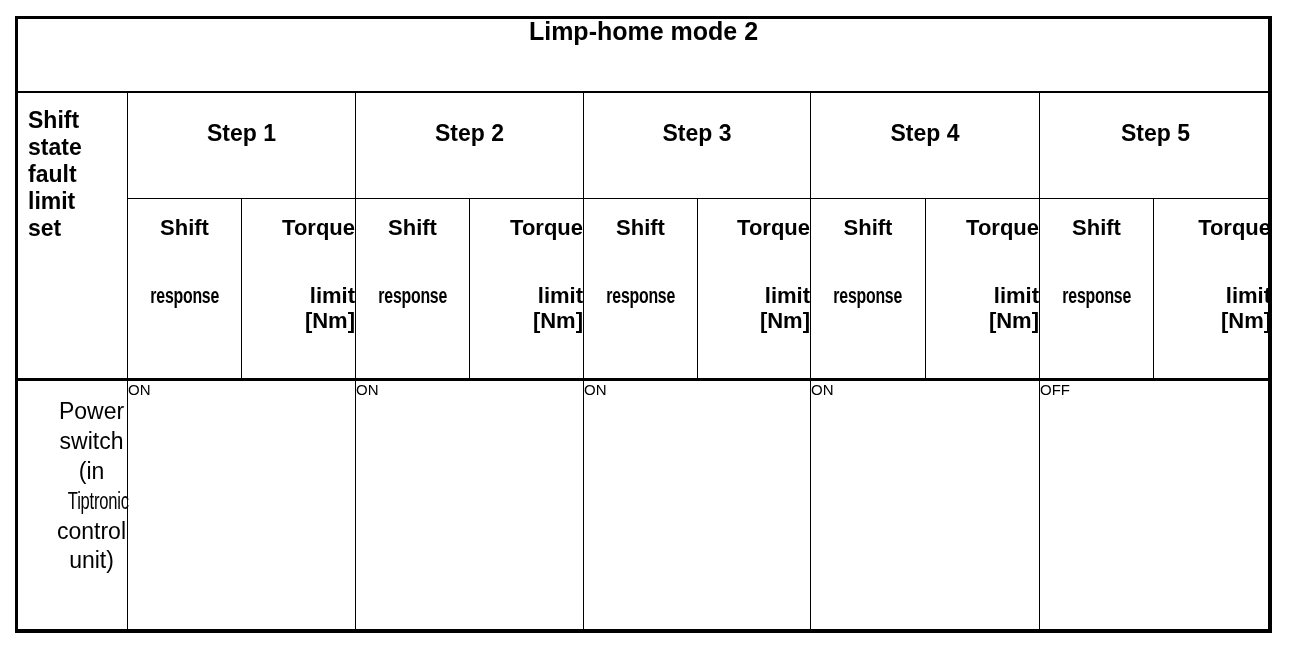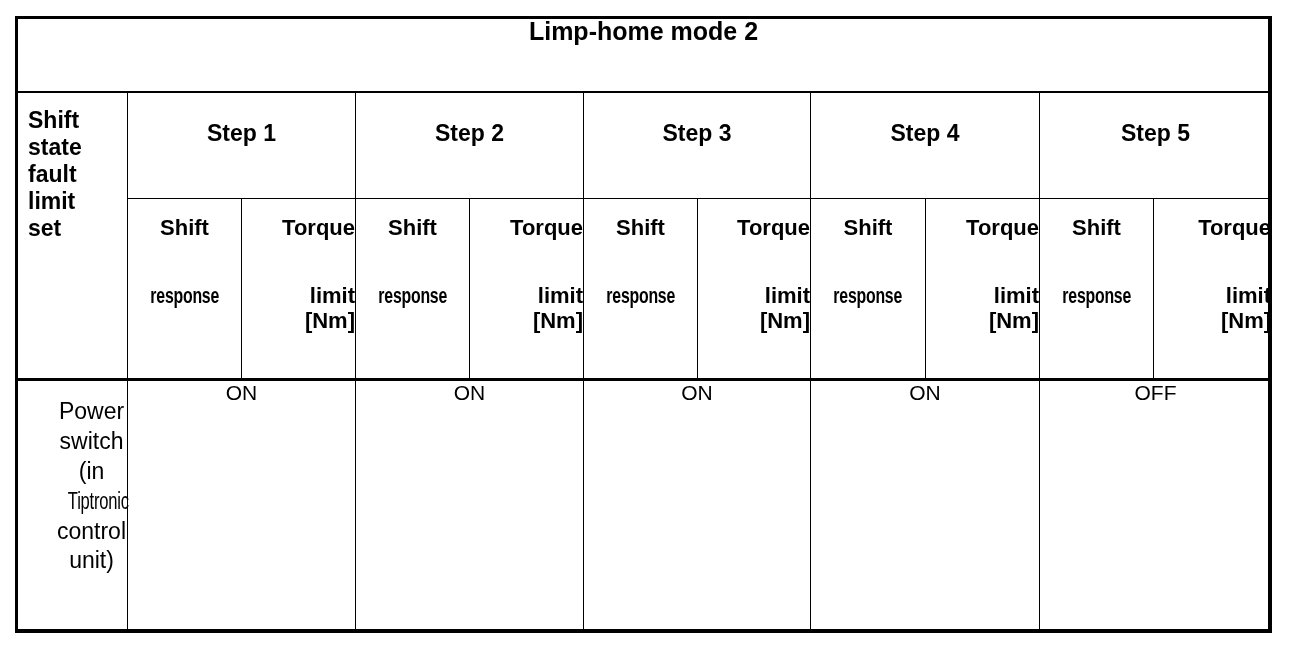--- a/index.html
+++ b/index.html
@@ -131,22 +131,21 @@
     vertical-align: top;
   }
   .powerswitch-cell .ps-inner {
     padding-top: 16px;
     line-height: 1.30;
     padding-left: 40px;
   }
 
   .state-cell {
     font-weight: normal;
-    font-size: 21px;
-    text-align: center;
+    font-size: 15px;
     vertical-align: middle;
   }
 </style>
 </head>
 <body>
 
 <div id="table-wrap">
 
   <table class="limp-table">
     <colgroup>

